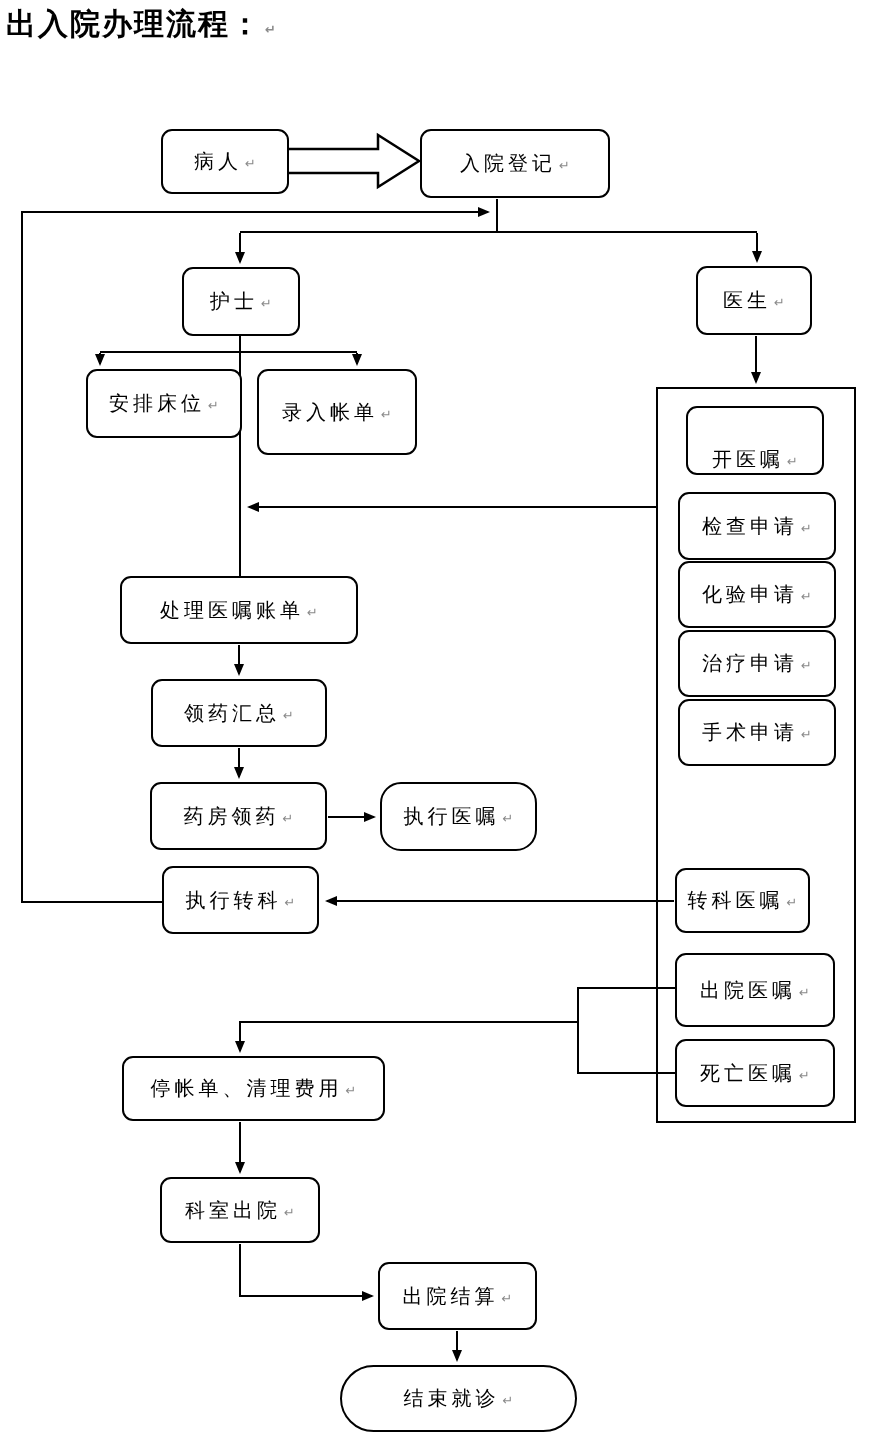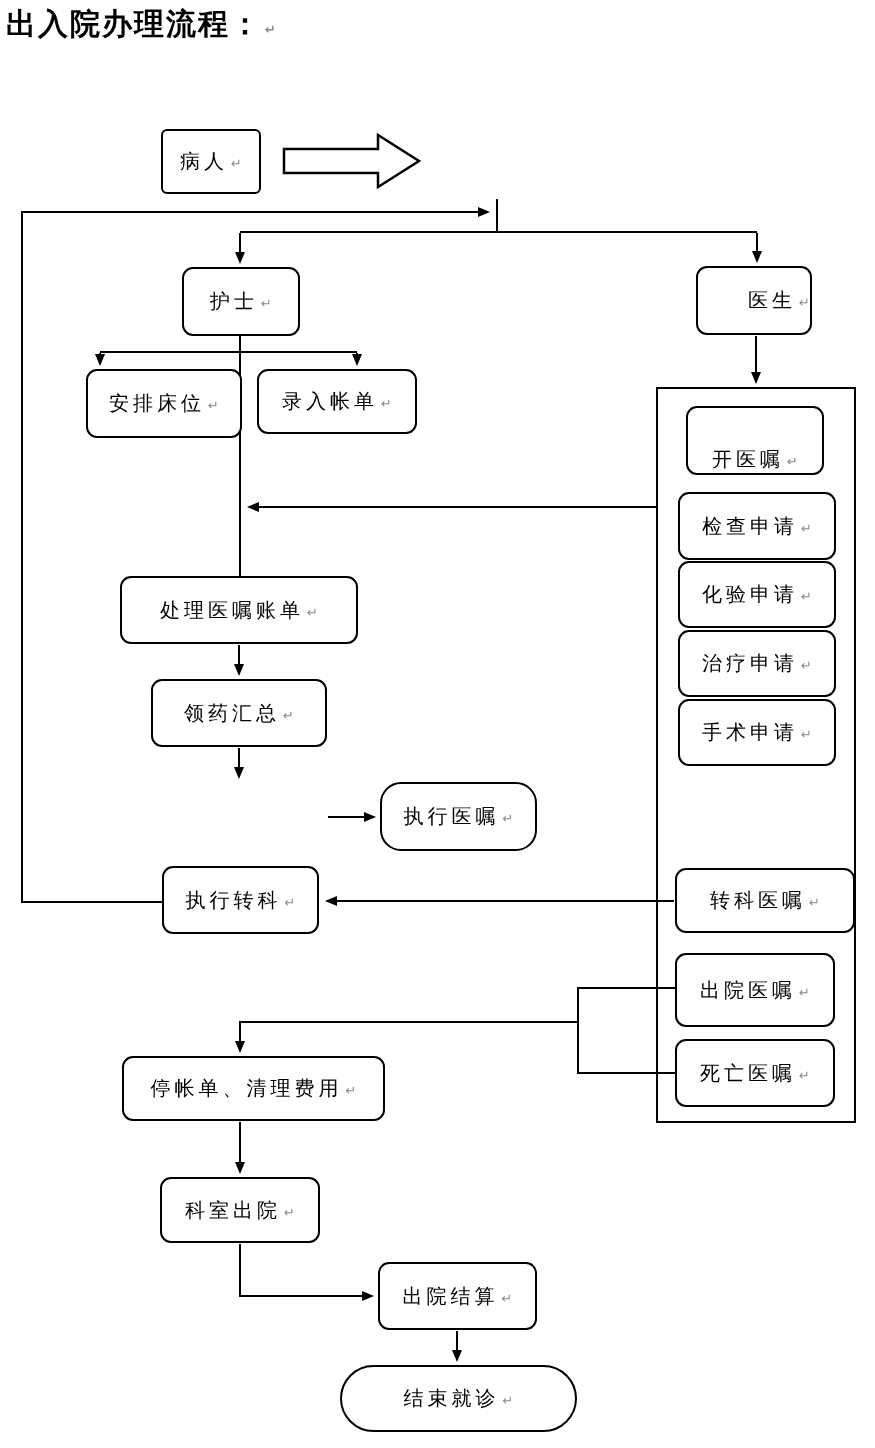--- a/index.html
+++ b/index.html
@@ -103,38 +103,41 @@
     <polyline points="675,988 578,988 578,1073 675,1073"></polyline>
     <polyline points="578,1022 240,1022 240,1051" marker-end="url(#arr)"></polyline>
 
     <line x1="240" y1="1122" x2="240" y2="1172" marker-end="url(#arr)"></line>
     <polyline points="240,1244 240,1296 372,1296" marker-end="url(#arr)"></polyline>
     <line x1="457" y1="1331" x2="457" y2="1360" marker-end="url(#arr)"></line>
   </svg>
 
   <div class="group-box" style="left:656px; top:387px; width:200px; height:736px;"></div>
 
-  <div class="node" style="left:161px; top:129px; width:100px; height:65px;border-radius:6px;">
+  <div class="node" style="left:161px; top:129px; width:128px; height:65px;">
     <span class="with-pmark">病人<span class="pmark">↵</span></span>
   </div>
 
+  <div class="node" style="left:420px; top:129px; width:190px; height:69px;">
+    <span class="with-pmark">入院登记<span class="pmark">↵</span></span>
+  </div>
 
   <div class="node" style="left:182px; top:267px; width:118px; height:69px;">
     <span class="with-pmark">护士<span class="pmark">↵</span></span>
   </div>
 
-  <div class="node" style="left:696px; top:266px; width:116px; height:69px;justify-content:flex-end;">
+  <div class="node" style="left:696px; top:266px; width:116px; height:69px;">
     <span class="with-pmark">医生<span class="pmark">↵</span></span>
   </div>
 
   <div class="node" style="left:62px; top:369px; width:156px; height:69px;margin-left:24px;">
     <span class="with-pmark">安排床位<span class="pmark">↵</span></span>
   </div>
 
-  <div class="node" style="left:257px; top:369px; width:160px; height:65px;">
+  <div class="node" style="left:257px; top:369px; width:160px; height:86px;">
     <span class="with-pmark">录入帐单<span class="pmark">↵</span></span>
   </div>
 
   <div class="node" style="left:686px; top:406px; width:138px; height:69px;align-items:flex-end;">
     <span class="with-pmark">开医嘱<span class="pmark">↵</span></span>
   </div>
 
   <div class="node" style="left:678px; top:492px; width:158px; height:68px;">
     <span class="with-pmark">检查申请<span class="pmark">↵</span></span>
   </div>
@@ -152,30 +155,33 @@
   </div>
 
   <div class="node" style="left:120px; top:576px; width:238px; height:68px;">
     <span class="with-pmark">处理医嘱账单<span class="pmark">↵</span></span>
   </div>
 
   <div class="node" style="left:151px; top:679px; width:176px; height:68px;">
     <span class="with-pmark">领药汇总<span class="pmark">↵</span></span>
   </div>
 
+  <div class="node" style="left:150px; top:782px; width:177px; height:68px;">
+    <span class="with-pmark">药房领药<span class="pmark">↵</span></span>
+  </div>
 
   <div class="node" style="left:380px; top:782px; width:157px; height:69px;border-radius:21px;">
     <span class="with-pmark">执行医嘱<span class="pmark">↵</span></span>
   </div>
 
   <div class="node" style="left:162px; top:866px; width:157px; height:68px;">
     <span class="with-pmark">执行转科<span class="pmark">↵</span></span>
   </div>
 
-  <div class="node" style="left:675px; top:868px; width:180px; height:65px;">
+  <div class="node" style="left:675px; top:868px; width:135px; height:65px;">
     <span class="with-pmark">转科医嘱<span class="pmark">↵</span></span>
   </div>
 
   <div class="node" style="left:675px; top:953px; width:160px; height:74px;">
     <span class="with-pmark">出院医嘱<span class="pmark">↵</span></span>
   </div>
 
   <div class="node" style="left:675px; top:1039px; width:160px; height:68px;">
     <span class="with-pmark">死亡医嘱<span class="pmark">↵</span></span>
   </div>

